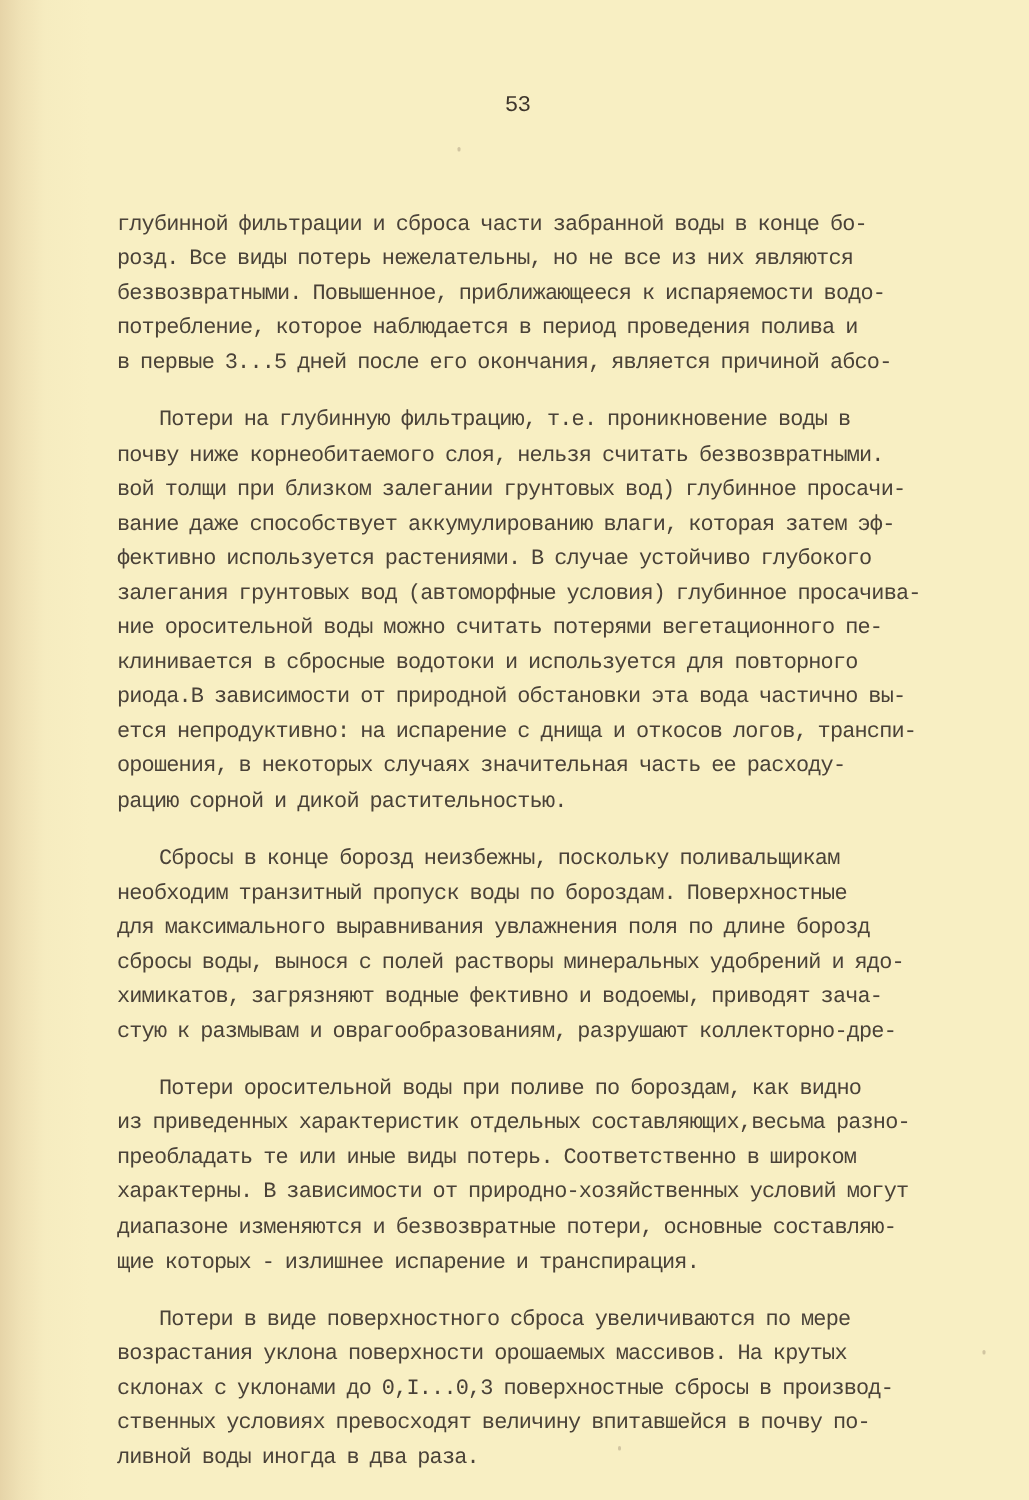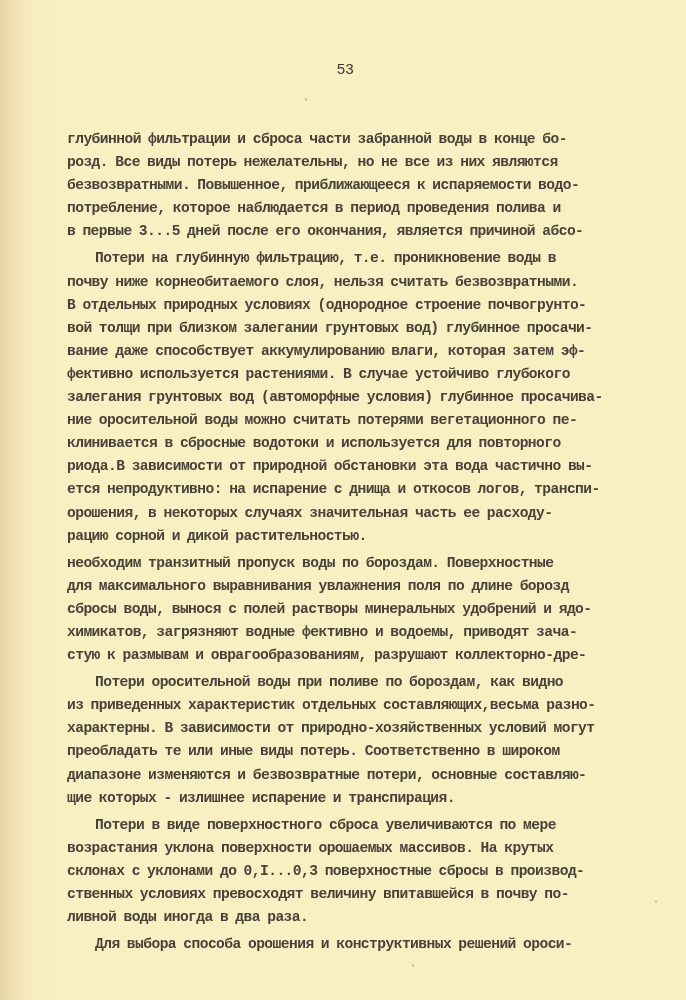--- a/index.html
+++ b/index.html
@@ -28,21 +28,21 @@
       color: #3e362c;
       padding-left: 2px;
       letter-spacing: -0.5px;
     }
     .body-text {
       position: absolute;
       top: 124px;
       left: 63px;
       width: 600px;
     }
-    .para { margin: 4px; font-weight: bold; }
+    .para { margin: 15px; }
     .line {
       display: block;
       height: 23.1px;
       line-height: 23.1px;
       font-size: 14.6px;
       white-space: pre;
       letter-spacing: -0.55px;
       word-spacing: -1px;
     }
     .line.indent { padding-left: 28px; }
@@ -66,46 +66,46 @@
       <span class="line">глубинной фильтрации и сброса части забранной воды в конце бо-</span>
       <span class="line">розд. Все виды потерь нежелательны, но не все из них являются</span>
       <span class="line">безвозвратными. Повышенное, приближающееся к испаряемости водо-</span>
       <span class="line">потребление, которое наблюдается в период проведения полива и</span>
       <span class="line">в первые 3...5 дней после его окончания, является причиной абсо-</span>
     </div>
 
     <div class="para">
       <span class="line indent">Потери на глубинную фильтрацию, т.е. проникновение воды в</span>
       <span class="line">почву ниже корнеобитаемого слоя, нельзя считать безвозвратными.</span>
-      <span class="line">В отдельных природных условиях (однородное строение почвогрунто-</span>
       <span class="line">вой толщи при близком залегании грунтовых вод) глубинное просачи-</span>
       <span class="line">вание даже способствует аккумулированию влаги, которая затем эф-</span>
       <span class="line">фективно используется растениями. В случае устойчиво глубокого</span>
       <span class="line">залегания грунтовых вод (автоморфные условия) глубинное просачива-</span>
       <span class="line">ние оросительной воды можно считать потерями вегетационного пе-</span>
       <span class="line">клинивается в сбросные водотоки и используется для повторного</span>
       <span class="line">риода.В зависимости от природной обстановки эта вода частично вы-</span>
       <span class="line">ется непродуктивно: на испарение с днища и откосов логов, транспи-</span>
       <span class="line">орошения, в некоторых случаях значительная часть ее расходу-</span>
       <span class="line">рацию сорной и дикой растительностью.</span>
     </div>
 
     <div class="para">
+      <span class="line indent">Сбросы в конце борозд неизбежны, поскольку поливальщикам</span>
       <span class="line">необходим транзитный пропуск воды по бороздам. Поверхностные</span>
       <span class="line">для максимального выравнивания увлажнения поля по длине борозд</span>
       <span class="line">сбросы воды, вынося с полей растворы минеральных удобрений и ядо-</span>
       <span class="line">химикатов, загрязняют водные фективно и водоемы, приводят зача-</span>
       <span class="line">стую к размывам и оврагообразованиям, разрушают коллекторно-дре-</span>
     </div>
 
     <div class="para">
       <span class="line indent">Потери оросительной воды при поливе по бороздам, как видно</span>
       <span class="line">из приведенных характеристик отдельных составляющих,весьма разно-</span>
+      <span class="line">преобладать те или иные виды потерь. Соответственно в широком</span>
       <span class="line">характерны. В зависимости от природно-хозяйственных условий могут</span>
-      <span class="line">преобладать те или иные виды потерь. Соответственно в широком</span>
       <span class="line">диапазоне изменяются и безвозвратные потери, основные составляю-</span>
       <span class="line">щие которых - излишнее испарение и транспирация.</span>
     </div>
 
     <div class="para">
       <span class="line indent">Потери в виде поверхностного сброса увеличиваются по мере</span>
       <span class="line">возрастания уклона поверхности орошаемых массивов. На крутых</span>
       <span class="line">склонах с уклонами до 0,I...0,3 поверхностные сбросы в производ-</span>
       <span class="line">ственных условиях превосходят величину впитавшейся в почву по-</span>
       <span class="line">ливной воды иногда в два раза.</span>

